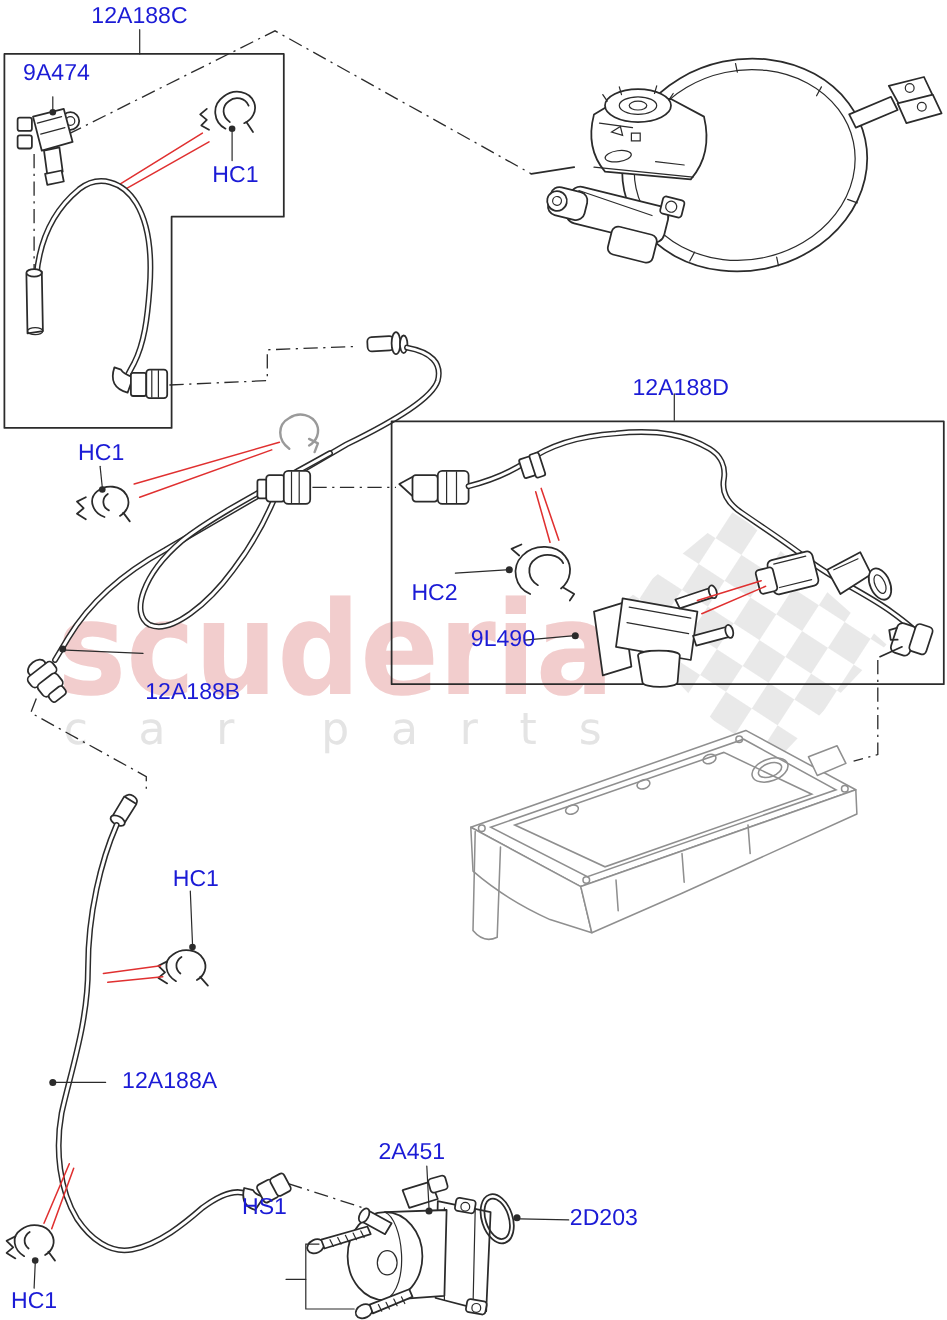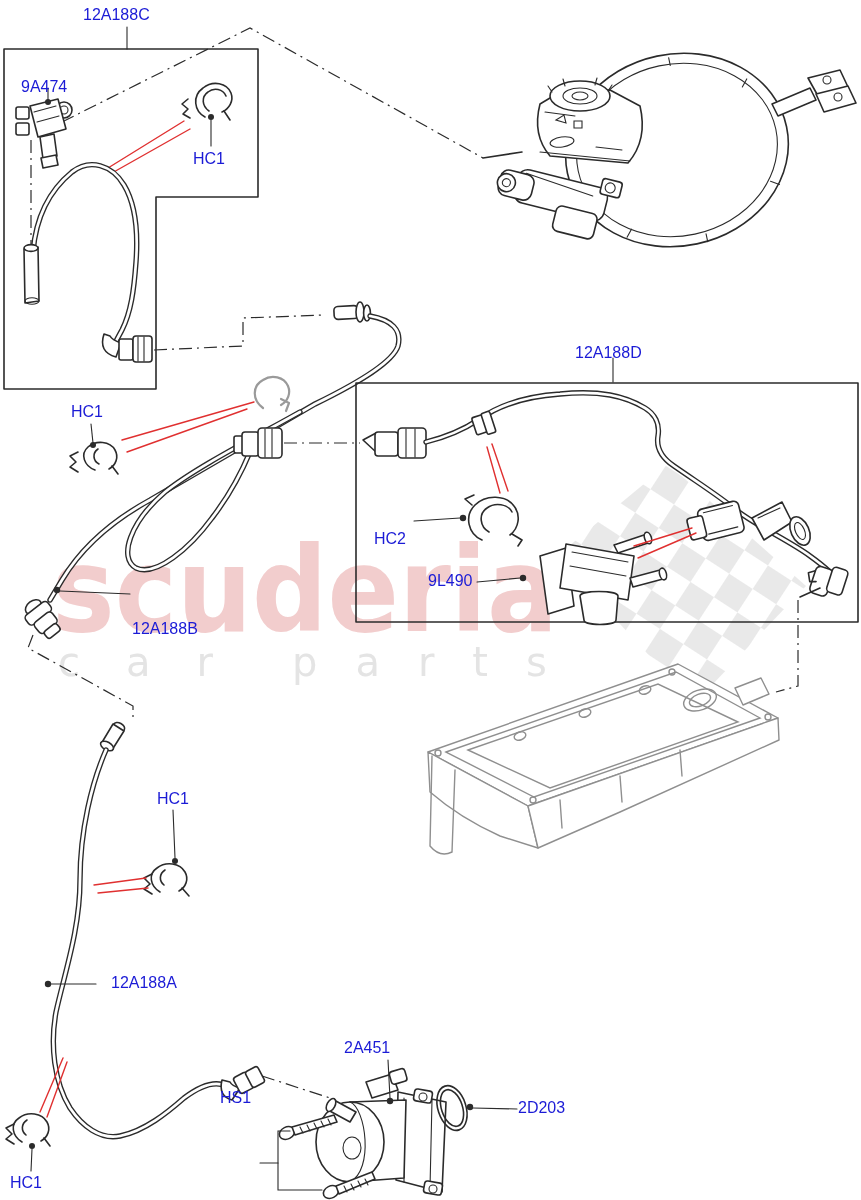--- a/index.html
+++ b/index.html
@@ -3,21 +3,21 @@
 <meta charset="utf-8">
 <style>
   html,body{margin:0;padding:0;background:#fff;}
   #stage{
     position:relative;width:861px;height:1200px;background:var(--background,#fff);
     font-family:"Liberation Sans", sans-serif;overflow:hidden;
   }
   #art{position:absolute;left:0;top:0;}
   .callout{
     position:absolute;color:var(--label_blue,#1b1bd6);
-    font-size:16px;line-height:22px;white-space:nowrap;
+    font-size:21px;line-height:22px;white-space:nowrap;
     font-family:"Liberation Sans", sans-serif;
   }
   
   .ln{stroke:var(--line_dark,#2b2b2b);fill:none;stroke-width:1.6;stroke-linecap:round;stroke-linejoin:round;}
   .thin{stroke:var(--line_dark,#2b2b2b);fill:none;stroke-width:1.1;stroke-linecap:round;}
   .fw{fill:#fff;stroke:var(--line_dark,#2b2b2b);stroke-width:1.6;stroke-linejoin:round;}
   .tube{stroke:var(--line_dark,#2b2b2b);stroke-width:5.4;fill:none;stroke-linecap:round;}
   .tubeI{stroke:#fff;stroke-width:2.7;fill:none;stroke-linecap:round;}
   .dd{stroke:var(--line_dark,#2b2b2b);stroke-width:1.2;fill:none;stroke-dasharray:13 5 2 5;}
   .red{stroke:var(--arrow_red,#e03030);stroke-width:1.4;fill:none;stroke-linecap:round;}
@@ -350,21 +350,21 @@
         <path class="fw" d="M336,1186 L372,1172 L375,1179 L339,1194 Z"></path>
         <path class="thin" d="M344,1186 l3,6 M351,1184 l3,6 M358,1181 l3,6 M365,1179 l3,6"></path>
       </g>
 
       <polyline class="thin" points="290,1131 278,1131 278,1190 322,1190"></polyline>
       <line class="thin" x1="260" y1="1163" x2="278" y2="1163"></line>
     </g>
   </svg>
 
   <div class="callout" style="left:83px;top:4px">12A188C</div>
-  <div class="callout" style="left:21px;top:76px">9A474</div>
+  <div class="callout" style="left:21px;top:56px">9A474</div>
   <div class="callout" style="left:193px;top:148px">HC1</div>
   <div class="callout" style="left:71px;top:401px">HC1</div>
   <div class="callout" style="left:575px;top:342px">12A188D</div>
   <div class="callout" style="left:374px;top:528px">HC2</div>
   <div class="callout" style="left:428px;top:570px">9L490</div>
   <div class="callout" style="left:132px;top:618px">12A188B</div>
   <div class="callout" style="left:157px;top:788px">HC1</div>
   <div class="callout" style="left:111px;top:972px">12A188A</div>
   <div class="callout" style="left:220px;top:1087px">HS1</div>
   <div class="callout" style="left:10px;top:1172px">HC1</div>

